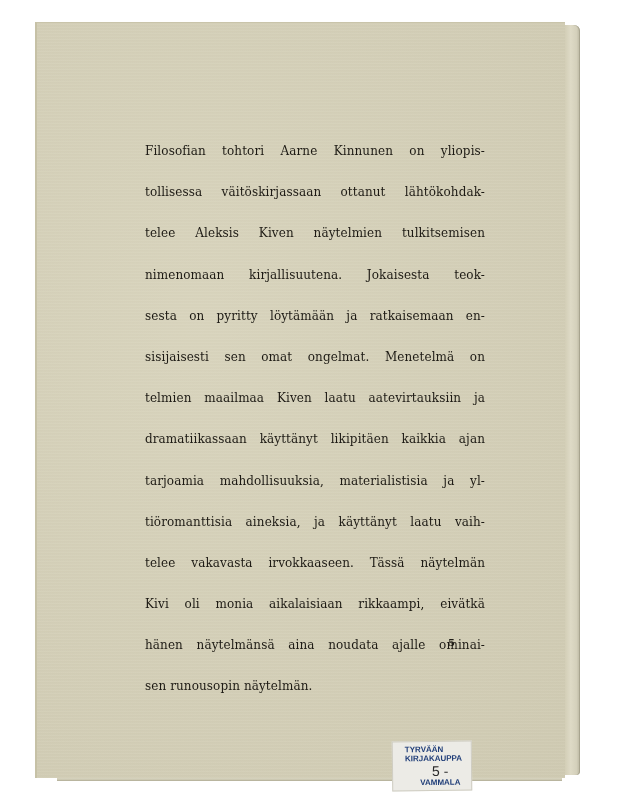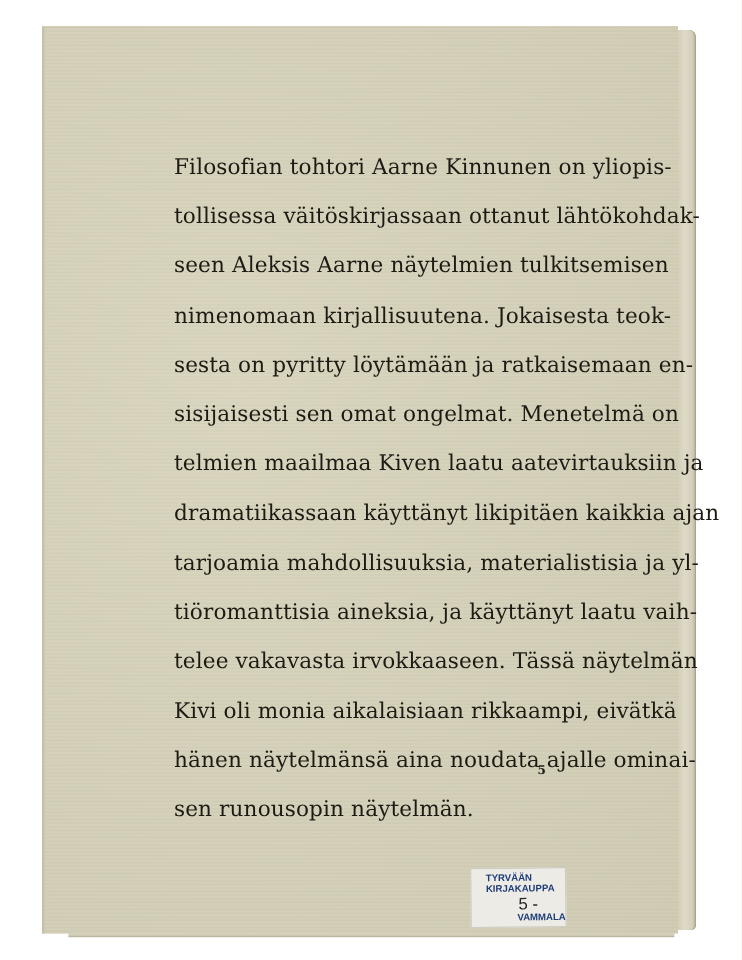--- a/index.html
+++ b/index.html
@@ -50,24 +50,24 @@
     left: 22px;
     top: 754px;
     width: 505px;
     height: 4px;
     background: linear-gradient(180deg, #e6e3d3, #c9c5ae);
     border-bottom: 1px solid #b9b59f;
   }
   .blurb {
     position: absolute;
     left: 108px;
-    top: 96px;
+    top: 108px;
     width: 340px;
     font-family: "DejaVu Serif", "Liberation Serif", serif;
-    font-size: 18px;
+    font-size: 12px;
     line-height: 41.2px;
     color: #1d1a14;
     letter-spacing: 0.1px;
   }
   .blurb .line {
     display: block;
     white-space: nowrap;
     text-align: justify;
     text-align-last: justify;
     height: 41.2px;
@@ -80,21 +80,21 @@
     left: 411px;
     top: 614px;
     font-family: "DejaVu Serif", "Liberation Serif", serif;
     font-size: 10px;
     font-weight: bold;
     color: #1d1a14;
   }
   .sticker {
     position: absolute;
     left: 355px;
-    top: 700px;
+    top: 718px;
     width: 80px;
     height: 50px;
     background: #ecebe6;
     border: 1px solid #cfcdc2;
     box-sizing: border-box;
     font-family: "Liberation Sans", "DejaVu Sans", sans-serif;
     color: #1f3d78;
     font-size: 8px;
     font-weight: bold;
     line-height: 9px;
@@ -107,35 +107,35 @@
     font-family: "Liberation Sans", "DejaVu Sans", sans-serif;
     font-weight: normal;
     font-size: 14px;
     line-height: 14px;
     color: #2a2a2a;
     margin-left: 27px;
     margin-top: 1px;
   }
   .sticker .l3 {
     display: block;
-    margin-left: 26px;
+    margin-left: 15px;
     margin-top: 0px;
   }
 </style>
 </head>
 <body>
 
 <div class="book">
   <div class="spine"></div>
   <div class="page-edge"></div>
   <div class="cover">
     <div class="blurb">
       <span class="line">Filosofian tohtori Aarne Kinnunen on yliopis-</span>
       <span class="line">tollisessa väitöskirjassaan ottanut lähtökohdak-</span>
-      <span class="line">seen Aleksis Aarne näytelmien tulkitsemisen</span>
+      <span class="line">telee Aleksis Kiven näytelmien tulkitsemisen</span>
       <span class="line">nimenomaan kirjallisuutena. Jokaisesta teok-</span>
       <span class="line">sesta on pyritty löytämään ja ratkaisemaan en-</span>
       <span class="line">sisijaisesti sen omat ongelmat. Menetelmä on</span>
       <span class="line">telmien maailmaa Kiven laatu aatevirtauksiin ja</span>
       <span class="line">dramatiikassaan käyttänyt likipitäen kaikkia ajan</span>
       <span class="line">tarjoamia mahdollisuuksia, materialistisia ja yl-</span>
       <span class="line">tiöromanttisia aineksia, ja käyttänyt laatu vaih-</span>
       <span class="line">telee vakavasta irvokkaaseen. Tässä näytelmän</span>
       <span class="line">Kivi oli monia aikalaisiaan rikkaampi, eivätkä</span>
       <span class="line">hänen näytelmänsä aina noudata ajalle ominai-</span>

